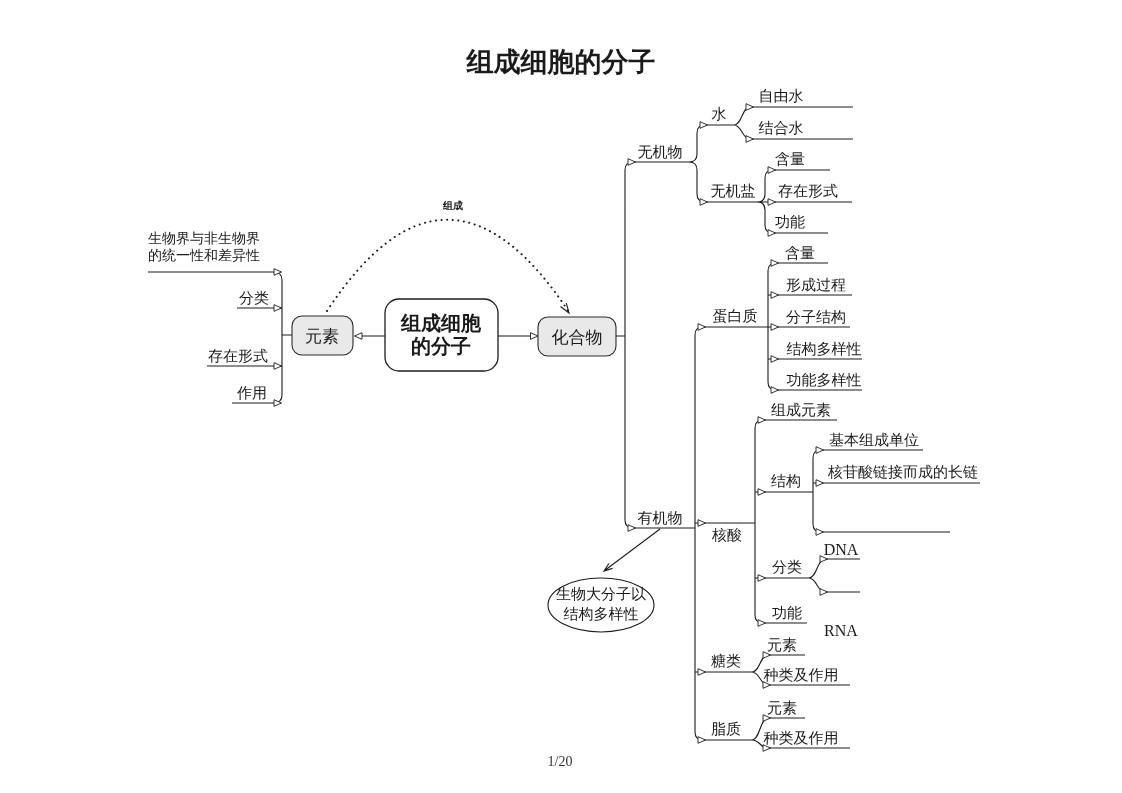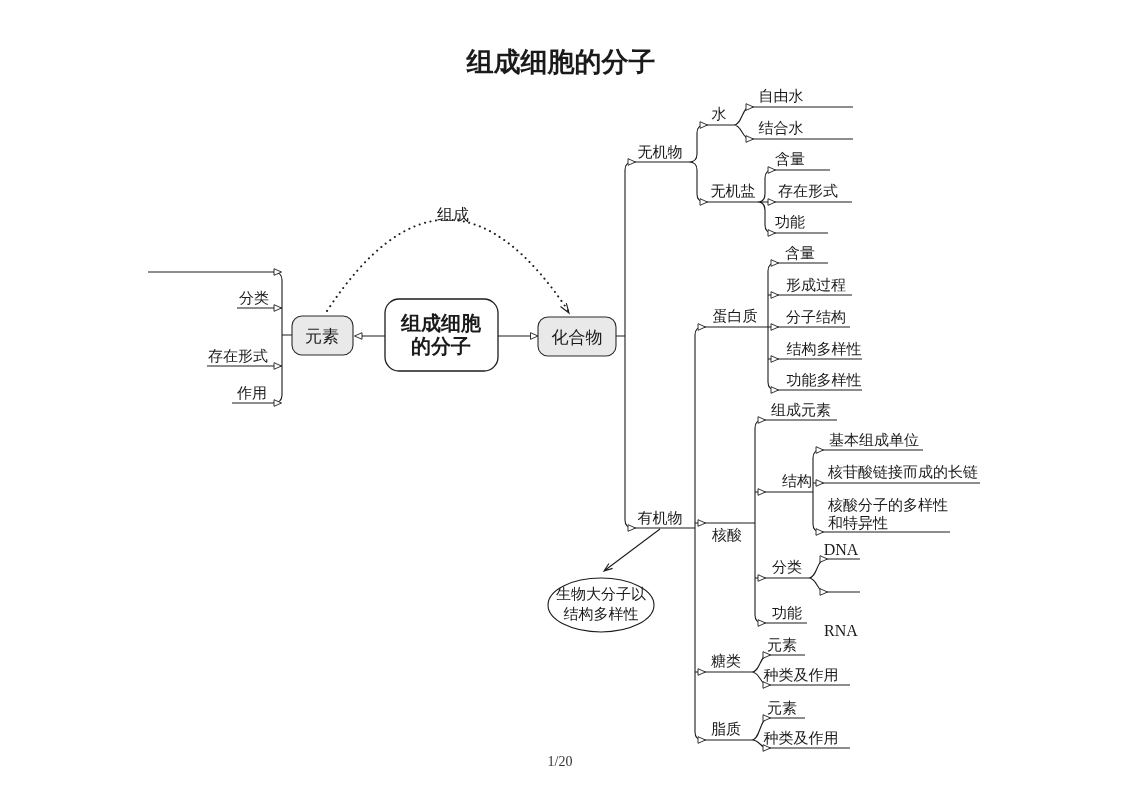--- a/index.html
+++ b/index.html
@@ -10,21 +10,21 @@
   .lbl-left{position:absolute;font-size:14px;line-height:16.5px;white-space:nowrap;}
   .lbl-left2{position:absolute;font-size:15px;line-height:18px;white-space:nowrap;}
   .node-text{position:absolute;transform:translate(-50%,-50%);font-size:17px;white-space:nowrap;}
   .root-text{position:absolute;transform:translate(-50%,-50%);text-align:center;
              font-family:"Liberation Sans","DejaVu Sans",sans-serif;font-weight:600;
              font-size:20px;line-height:23px;white-space:nowrap;}
   .title{position:absolute;transform:translate(-50%,-50%);
          font-family:"Liberation Sans","DejaVu Sans",sans-serif;
          font-weight:bold;font-size:27px;white-space:nowrap;}
   .rel{position:absolute;transform:translate(-50%,-50%);
-       font-family:"Liberation Sans","DejaVu Sans",sans-serif;font-weight:400;font-size:16px;margin-top:9px;}
+       font-family:"Liberation Sans","DejaVu Sans",sans-serif;font-weight:700;font-size:10px;}
   .ellipse-text{position:absolute;transform:translate(-50%,-50%);text-align:center;
                 font-size:15px;line-height:20px;white-space:nowrap;}
   .footer{position:absolute;transform:translate(-50%,-50%);font-size:14px;color:#333;}
   .latin{font-size:16px;}
 </style>
 </head>
 <body>
 
 <div class="stage">
 
@@ -130,20 +130,24 @@
   <div class="footer" style="left:560px;top:762px;">1/20</div>
 
   <div class="root-text" style="left:441px;top:335px;">
     <div>组成细胞</div>
     <div>的分子</div>
   </div>
   <div class="node-text" style="left:322px;top:336px;">元素</div>
   <div class="node-text" style="left:577px;top:337px;">化合物</div>
   <div class="rel" style="left:453px;top:206px;">组成</div>
 
+  <div class="lbl-left" style="left:148px;top:231px;">
+    <div>生物界与非生物界</div>
+    <div>的统一性和差异性</div>
+  </div>
   <div class="lbl" style="left:254px;top:298px;">分类</div>
   <div class="lbl" style="left:238px;top:356px;">存在形式</div>
   <div class="lbl" style="left:252px;top:393px;">作用</div>
 
   <div class="lbl" style="left:660px;top:152px;">无机物</div>
   <div class="lbl" style="left:719px;top:114px;">水</div>
   <div class="lbl" style="left:781px;top:96px;">自由水</div>
   <div class="lbl" style="left:781px;top:128px;">结合水</div>
   <div class="lbl" style="left:733px;top:191px;">无机盐</div>
   <div class="lbl" style="left:790px;top:159px;">含量</div>
@@ -154,27 +158,23 @@
 
   <div class="lbl" style="left:735px;top:316px;">蛋白质</div>
   <div class="lbl" style="left:800px;top:253px;">含量</div>
   <div class="lbl" style="left:816px;top:285px;">形成过程</div>
   <div class="lbl" style="left:816px;top:317px;">分子结构</div>
   <div class="lbl" style="left:824px;top:349px;">结构多样性</div>
   <div class="lbl" style="left:824px;top:380px;">功能多样性</div>
 
   <div class="lbl" style="left:727px;top:535px;">核酸</div>
   <div class="lbl" style="left:801px;top:410px;">组成元素</div>
-  <div class="lbl" style="left:786px;top:481px;margin-left:11px;">结构</div>
+  <div class="lbl" style="left:786px;top:481px;">结构</div>
   <div class="lbl" style="left:874px;top:440px;">基本组成单位</div>
   <div class="lbl" style="left:903px;top:472px;">核苷酸链接而成的长链</div>
-  <div class="lbl-left2" style="left:828px;top:496px;">
-    <div>核酸分子的多样性</div>
-    <div>和特异性</div>
-  </div>
   <div class="lbl" style="left:787px;top:567px;">分类</div>
   <div class="lbl latin" style="left:841px;top:550px;">DNA</div>
   <div class="lbl latin" style="left:841px;top:583px;margin-top:48px;">RNA</div>
   <div class="lbl" style="left:787px;top:613px;">功能</div>
 
   <div class="lbl" style="left:726px;top:661px;">糖类</div>
   <div class="lbl" style="left:782px;top:645px;">元素</div>
   <div class="lbl" style="left:801px;top:675px;">种类及作用</div>
 
   <div class="lbl" style="left:726px;top:729px;">脂质</div>

